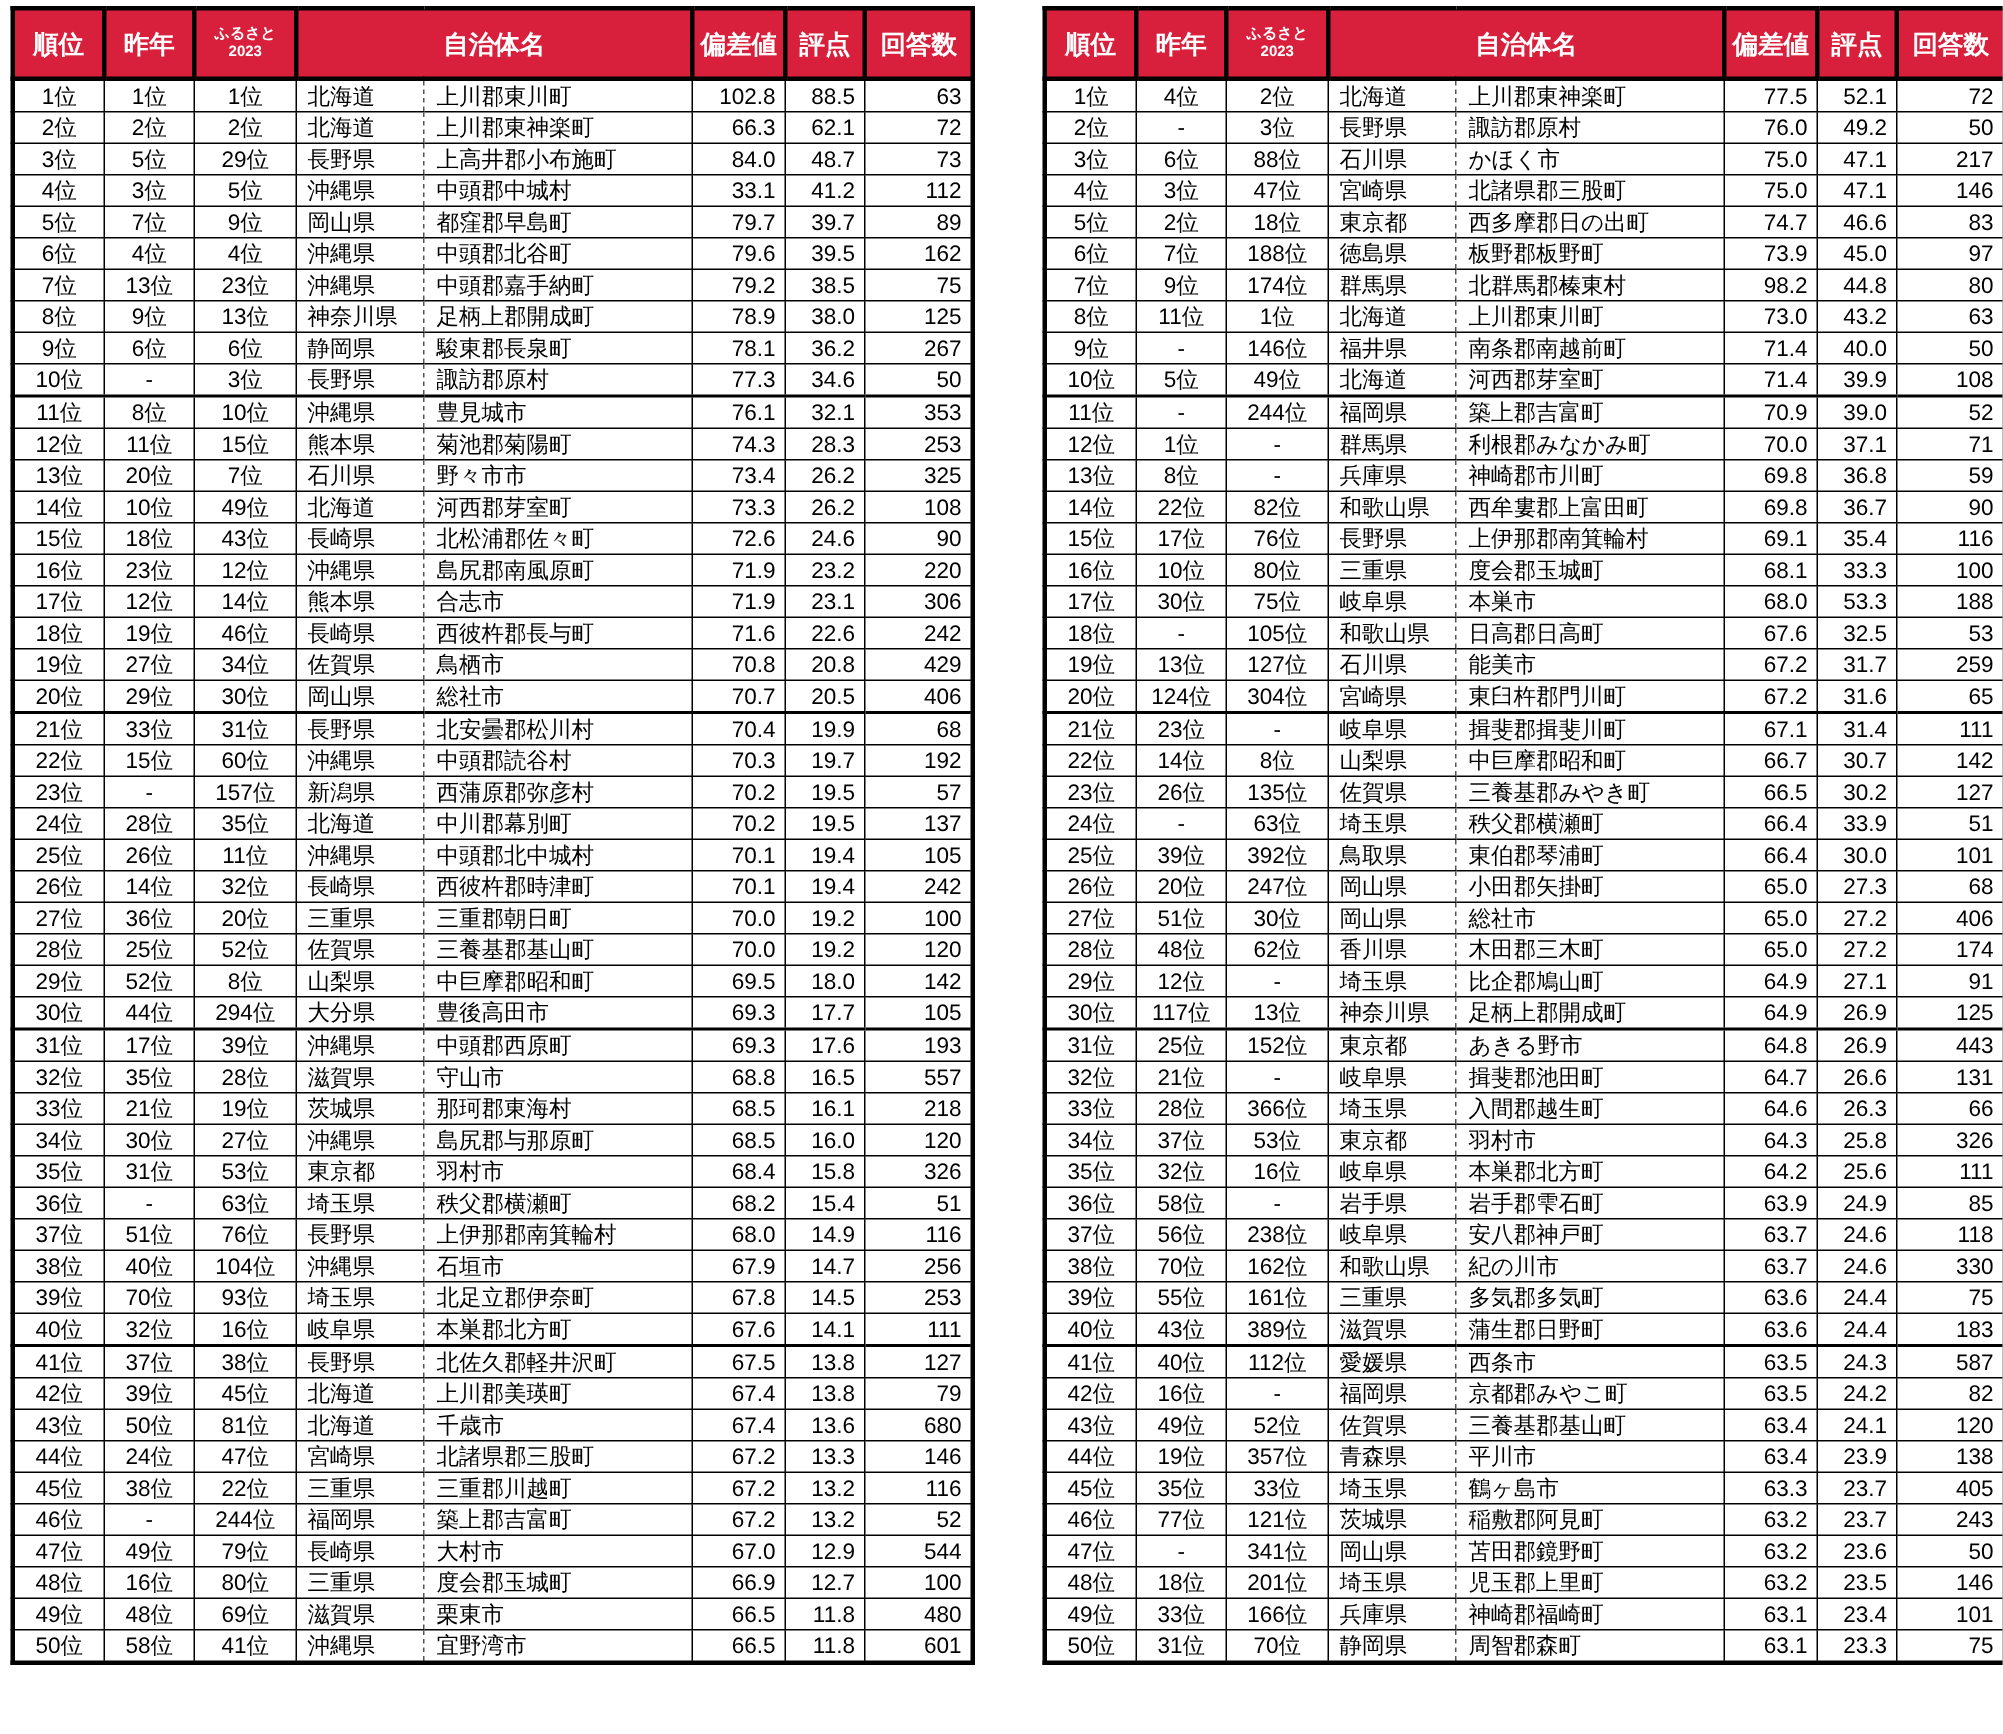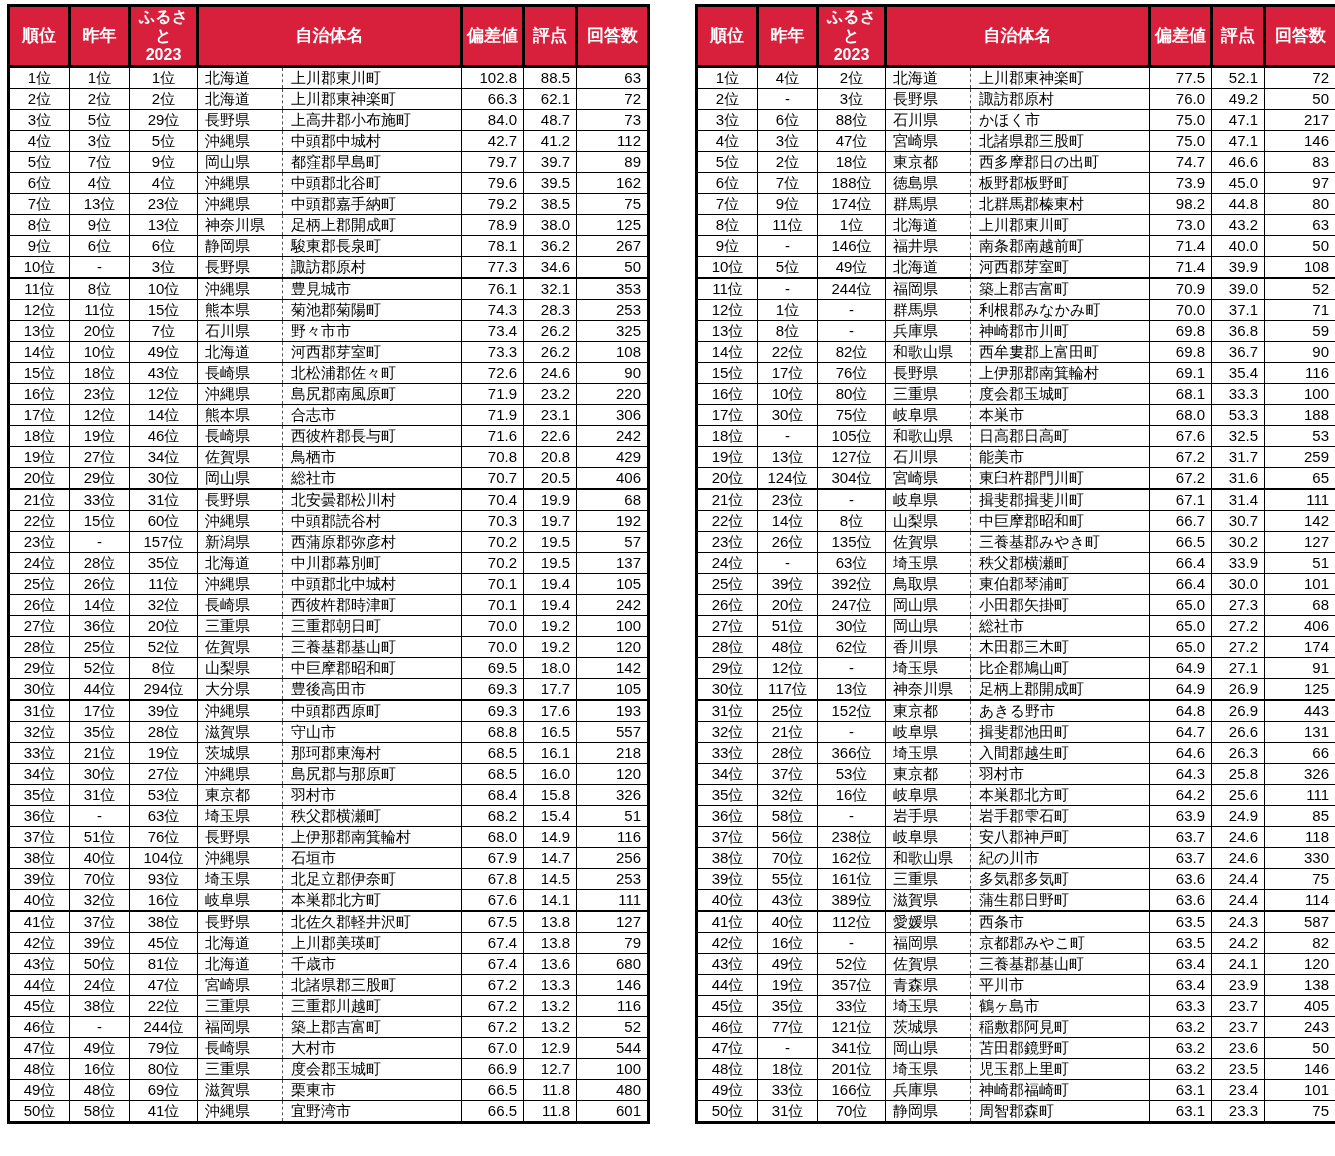--- a/index.html
+++ b/index.html
@@ -45,21 +45,21 @@
     font-weight: bold;
     text-align: center;
     vertical-align: middle;
     border: 3px solid #000;
     height: 44px;
     font-size: 17px;
     padding: 0 2px;
     margin-top: 12px;
   }
   th.h-furusato {
-    font-size: 16px;
+    font-size: 10px;
     white-space: pre-line;
     line-height: 1.2;
   }
   thead tr { border-bottom: 3px solid #000; }
   td {
     border: 1px solid #000;
     height: 20px;
     font-size: 15px;
     line-height: 1;
     padding: 0 5px;
@@ -132,21 +132,21 @@
             <td class="c-deviation">84.0</td>
             <td class="c-score">48.7</td>
             <td class="c-responses">73</td>
           </tr>
           <tr>
             <td class="c-rank">4位</td>
             <td class="c-last-year">3位</td>
             <td class="c-furusato-2023">5位</td>
             <td class="c-prefecture">沖縄県</td>
             <td class="c-municipality">中頭郡中城村</td>
-            <td class="c-deviation">42.7</td>
+            <td class="c-deviation">33.1</td>
             <td class="c-score">41.2</td>
             <td class="c-responses">112</td>
           </tr>
           <tr>
             <td class="c-rank">5位</td>
             <td class="c-last-year">7位</td>
             <td class="c-furusato-2023">9位</td>
             <td class="c-prefecture">岡山県</td>
             <td class="c-municipality">都窪郡早島町</td>
             <td class="c-deviation">79.7</td>
@@ -1023,21 +1023,21 @@
             <td class="c-responses">75</td>
           </tr>
           <tr class="group-end">
             <td class="c-rank">40位</td>
             <td class="c-last-year">43位</td>
             <td class="c-furusato-2023">389位</td>
             <td class="c-prefecture">滋賀県</td>
             <td class="c-municipality">蒲生郡日野町</td>
             <td class="c-deviation">63.6</td>
             <td class="c-score">24.4</td>
-            <td class="c-responses">114</td>
+            <td class="c-responses">183</td>
           </tr>
           <tr>
             <td class="c-rank">41位</td>
             <td class="c-last-year">40位</td>
             <td class="c-furusato-2023">112位</td>
             <td class="c-prefecture">愛媛県</td>
             <td class="c-municipality">西条市</td>
             <td class="c-deviation">63.5</td>
             <td class="c-score">24.3</td>
             <td class="c-responses">587</td>

